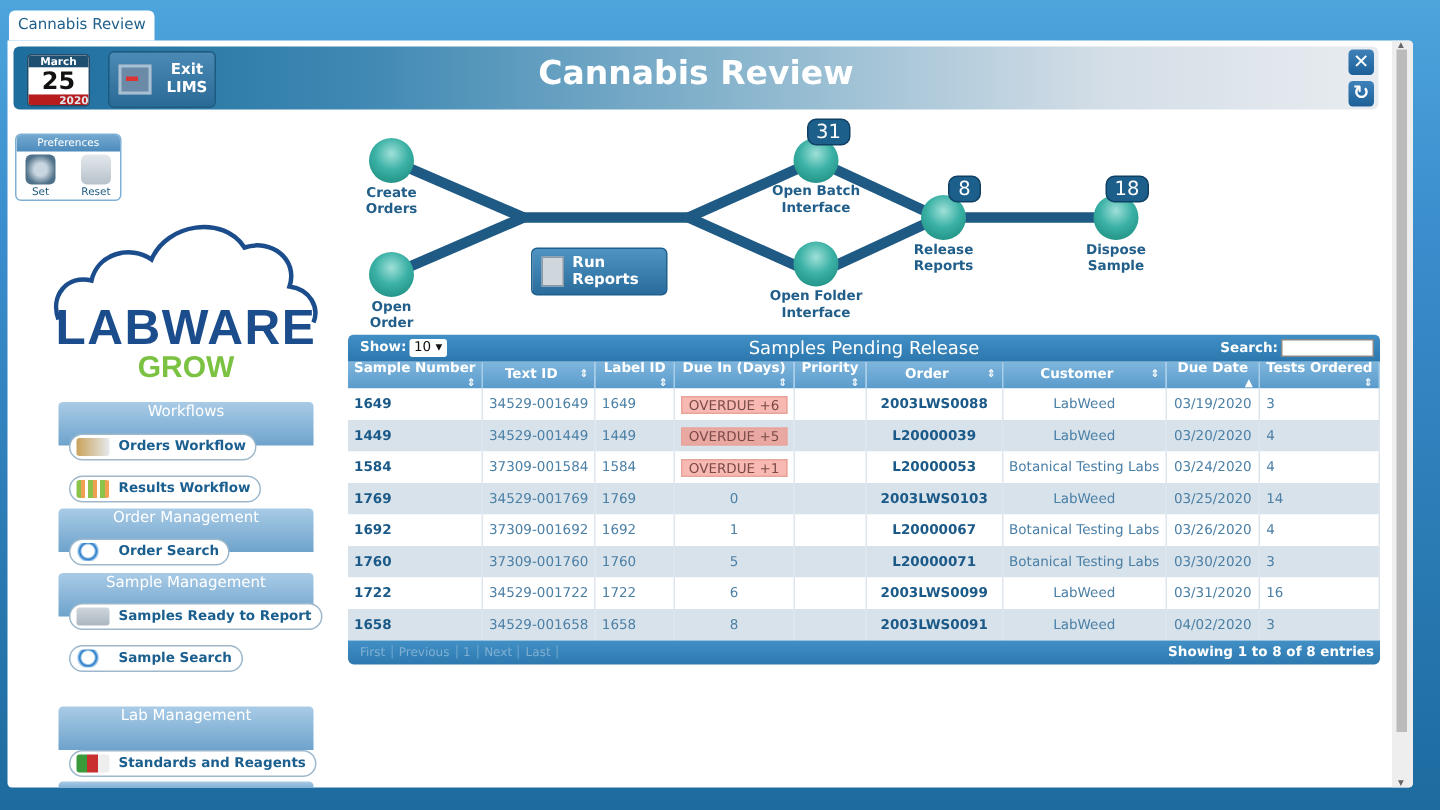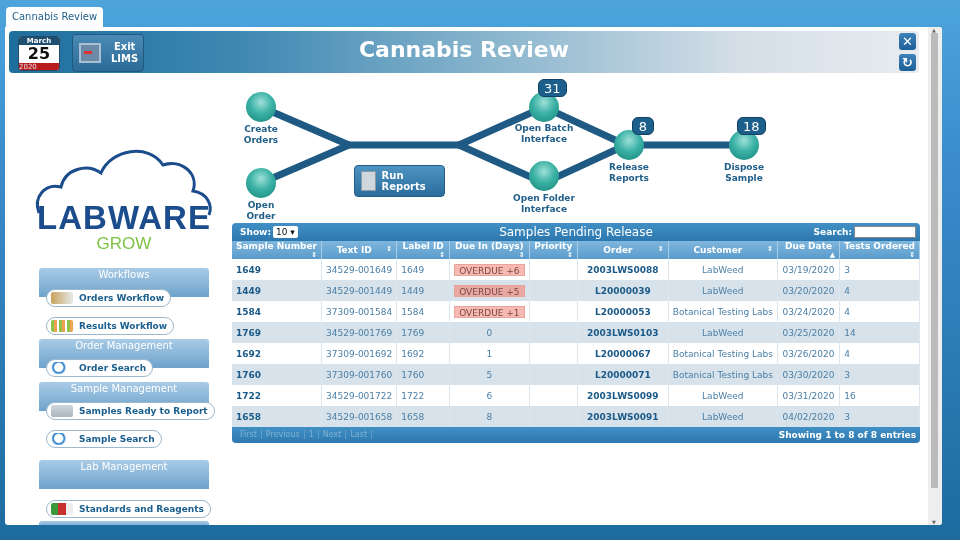--- a/index.html
+++ b/index.html
@@ -7,34 +7,34 @@
 .tab{position:absolute;left:6px;top:7px;height:20px;padding:0 6px;background:#fff;border-radius:4px 4px 0 0;font-size:10px;color:#1f5f8b;line-height:20px}
 .window{position:absolute;left:5px;top:27px;width:937px;height:498px;background:#fff;border-radius:0 3px 3px 3px;overflow:hidden}
 .scrollbar{position:absolute;right:0;top:0;width:14px;height:100%;background:#eee}
 .scrollbar .thumb{position:absolute;left:3px;top:6px;width:7px;height:455px;background:#bbb}
 .scrollbar .up,.scrollbar .dn{position:absolute;left:4px;font-size:5px;color:#666}
 .scrollbar .up{top:0}.scrollbar .dn{bottom:0}
 .header{position:absolute;left:4px;top:4px;width:910px;height:42px;border-radius:4px;background:linear-gradient(90deg,#1d6d9d 0%,#3e88b3 25%,#8eb8cf 55%,#d4dee7 80%,#e8ecf0 100%)}
 .cal{position:absolute;left:9px;top:5px;width:42px;height:35px;border-radius:3px;background:#d6dde3;border:1px solid #244a66;overflow:hidden}
 .cal .m{height:8px;background:#1e4e70;color:#fff;font-size:7px;font-weight:bold;text-align:center;line-height:8px}
 .cal .d{height:18px;background:#fff;color:#111;font-size:16px;font-weight:bold;text-align:center;line-height:18px}
-.cal .y{height:8px;background:#b91c1c;color:#dfe6ec;font-size:7px;font-weight:normal;text-align:left;line-height:8px}
+.cal .y{height:8px;background:#b91c1c;color:#dfe6ec;font-size:7px;font-weight:bold;text-align:right;line-height:8px}
 .exit{position:absolute;left:63px;top:3px;width:72px;height:38px;border-radius:4px;background:linear-gradient(#4b8ab5,#2a6a96);border:1px solid #1e5a80;display:flex;align-items:center;padding-left:6px}
 .exit .ico{width:22px;height:20px;background:#6a8aa7;border:2px solid #a7c0d4;position:relative}
 .exit .ico:after{content:"";position:absolute;left:3px;top:6px;width:8px;height:3px;background:#d33}
 .exit .txt{color:#fff;font-size:10px;font-weight:bold;text-align:center;line-height:12px;margin-left:10px}
 .title{position:absolute;left:0;width:910px;top:6px;text-align:center;font-size:22px;font-weight:bold;color:#fff}
 .hbtn{position:absolute;left:890px;width:17px;height:17px;border-radius:3px;background:linear-gradient(#3f82b9,#1d5f97);color:#fff;font-size:13px;font-weight:bold;text-align:center;line-height:17px}
 .prefs{position:absolute;left:5px;top:62px;width:71px;height:45px;border:1px solid #7fb1d6;border-radius:4px;overflow:hidden}
 .prefs .hd{height:11px;background:linear-gradient(#73a8cf,#4d8bbc);color:#fff;font-size:7px;text-align:center;line-height:11px}
 .prefs .it{position:absolute;top:13px;width:26px;text-align:center;font-size:7px;color:#1e5a80}
 .prefs .ic{width:20px;height:20px;margin:0 auto 1px;border-radius:4px}
 .logo{position:absolute;left:26px;top:112px;width:186px;height:120px}
 .logo .lab{position:absolute;left:0;top:60px;width:186px;text-align:center;font-size:33px;font-weight:bold;color:#1b4c8c;letter-spacing:1px;font-family:"Liberation Sans",sans-serif}
-.logo .grow{position:absolute;left:0;top:95px;width:186px;text-align:center;font-size:17px;font-weight:normal;color:#7cc242;font-family:"Liberation Sans",sans-serif}
+.logo .grow{position:absolute;left:0;top:95px;width:186px;text-align:center;font-size:20px;font-weight:bold;color:#7cc242;font-family:"Liberation Sans",sans-serif}
 .secthd{position:absolute;left:34px;width:170px;height:29px;background:linear-gradient(#a9cbe6,#6ea3cc);color:#fff;font-size:10px;text-align:center;line-height:13px;border-radius:3px 3px 0 0}
 .navbtn{position:absolute;left:41px;height:18px;border:1.5px solid #9db8cc;border-radius:9px;background:#fff;display:flex;align-items:center;padding:0 6px 0 4px;font-size:9px;font-weight:bold;color:#1b5f8f}
 .navbtn .ni{width:22px;height:12px;margin-right:6px;border-radius:2px}
 .wf{position:absolute;left:226px;top:52px;width:690px;height:150px}
 .node{position:absolute;width:30px;height:30px;border-radius:50%;background:radial-gradient(circle at 50% 35%,#9fe0d9 0%,#3bb1a5 45%,#168478 100%)}
 .nlabel{position:absolute;font-size:9px;font-weight:bold;color:#215f8a;text-align:center;line-height:11px;width:80px}
 .badge{position:absolute;height:18px;min-width:22px;padding:0 5px;border-radius:6px;background:#1d5f8b;border:1px solid #0f3f63;color:#fff;font-size:13px;text-align:center;line-height:17px}
 .runrep{position:absolute;left:123px;top:86px;width:91px;height:32px;border-radius:4px;background:linear-gradient(#4e93c2,#2a6d9d);border:1px solid #1f5f8b;display:flex;align-items:center;padding-left:6px;color:#fff;font-size:10px;font-weight:bold}
 .runrep .ri{width:16px;height:20px;background:#cfd6dc;border:1px solid #8a9aa7;margin-right:6px}
 .tbl{position:absolute;left:227px;top:196px;width:688px;height:220px;border-radius:4px;overflow:hidden;background:#fff}
@@ -82,20 +82,31 @@
       <div class="txt">
           <div>Exit</div>
           <div>LIMS</div>
         </div>
     </div>
     <div class="title">Cannabis Review</div>
     <div class="hbtn" style="top:2px">✕</div>
     <div class="hbtn" style="top:23px">↻</div>
   </div>
 
+  <div class="prefs">
+    <div class="hd">Preferences</div>
+    <div class="it" style="left:3px">
+      <div class="ic" style="background:radial-gradient(circle,#c9d6df 30%,#4f7189 70%)"></div>
+      <span>Set</span>
+    </div>
+    <div class="it" style="left:40px">
+      <div class="ic" style="background:linear-gradient(#e4e8ec,#b7c2cb)"></div>
+      <span>Reset</span>
+    </div>
+  </div>
 
   <div class="logo">
     <svg width="186" height="80" style="position:absolute;left:0;top:0">
       <path d="M8,74 C2,58 14,44 30,48 C34,30 56,24 70,34 C80,10 118,4 132,26 C150,20 168,34 162,52 C176,54 182,66 178,76" fill="none" stroke="#1b4c8c" stroke-width="3"></path>
     </svg>
     <div class="lab">LABWARE</div>
     <div class="grow">GROW</div>
   </div>
 
   <div class="secthd" style="top:241px">Workflows</div>
@@ -117,21 +128,21 @@
   <div class="secthd" style="top:355px">Sample Management</div>
   <div class="navbtn" style="top:375px">
     <span class="ni" style="background:linear-gradient(#cfd6dc,#aab6c0)"></span>
     <span>Samples Ready to Report</span>
   </div>
   <div class="navbtn" style="top:403px">
     <span class="ni" style="background:radial-gradient(circle at 35% 45%,#fff 25%,#1f78c8 35%,#fff 48%)"></span>
     <span>Sample Search</span>
   </div>
 
-  <div class="secthd" style="top:433px">Lab Management</div>
+  <div class="secthd" style="top:444px">Lab Management</div>
   <div class="navbtn" style="top:473px">
     <span class="ni" style="background:linear-gradient(90deg,#3a9a3a 0 33%,#c83030 33% 66%,#eee 66%)"></span>
     <span>Standards and Reagents</span>
   </div>
   <div class="secthd" style="top:494px;height:6px"></div>
 
   <div class="wf">
     <svg width="690" height="150" style="position:absolute;left:0;top:0">
       <g stroke="#1f5a84" stroke-width="7" fill="none" stroke-linecap="round">
         <path d="M30,28 L118,66 L30,104"></path>

